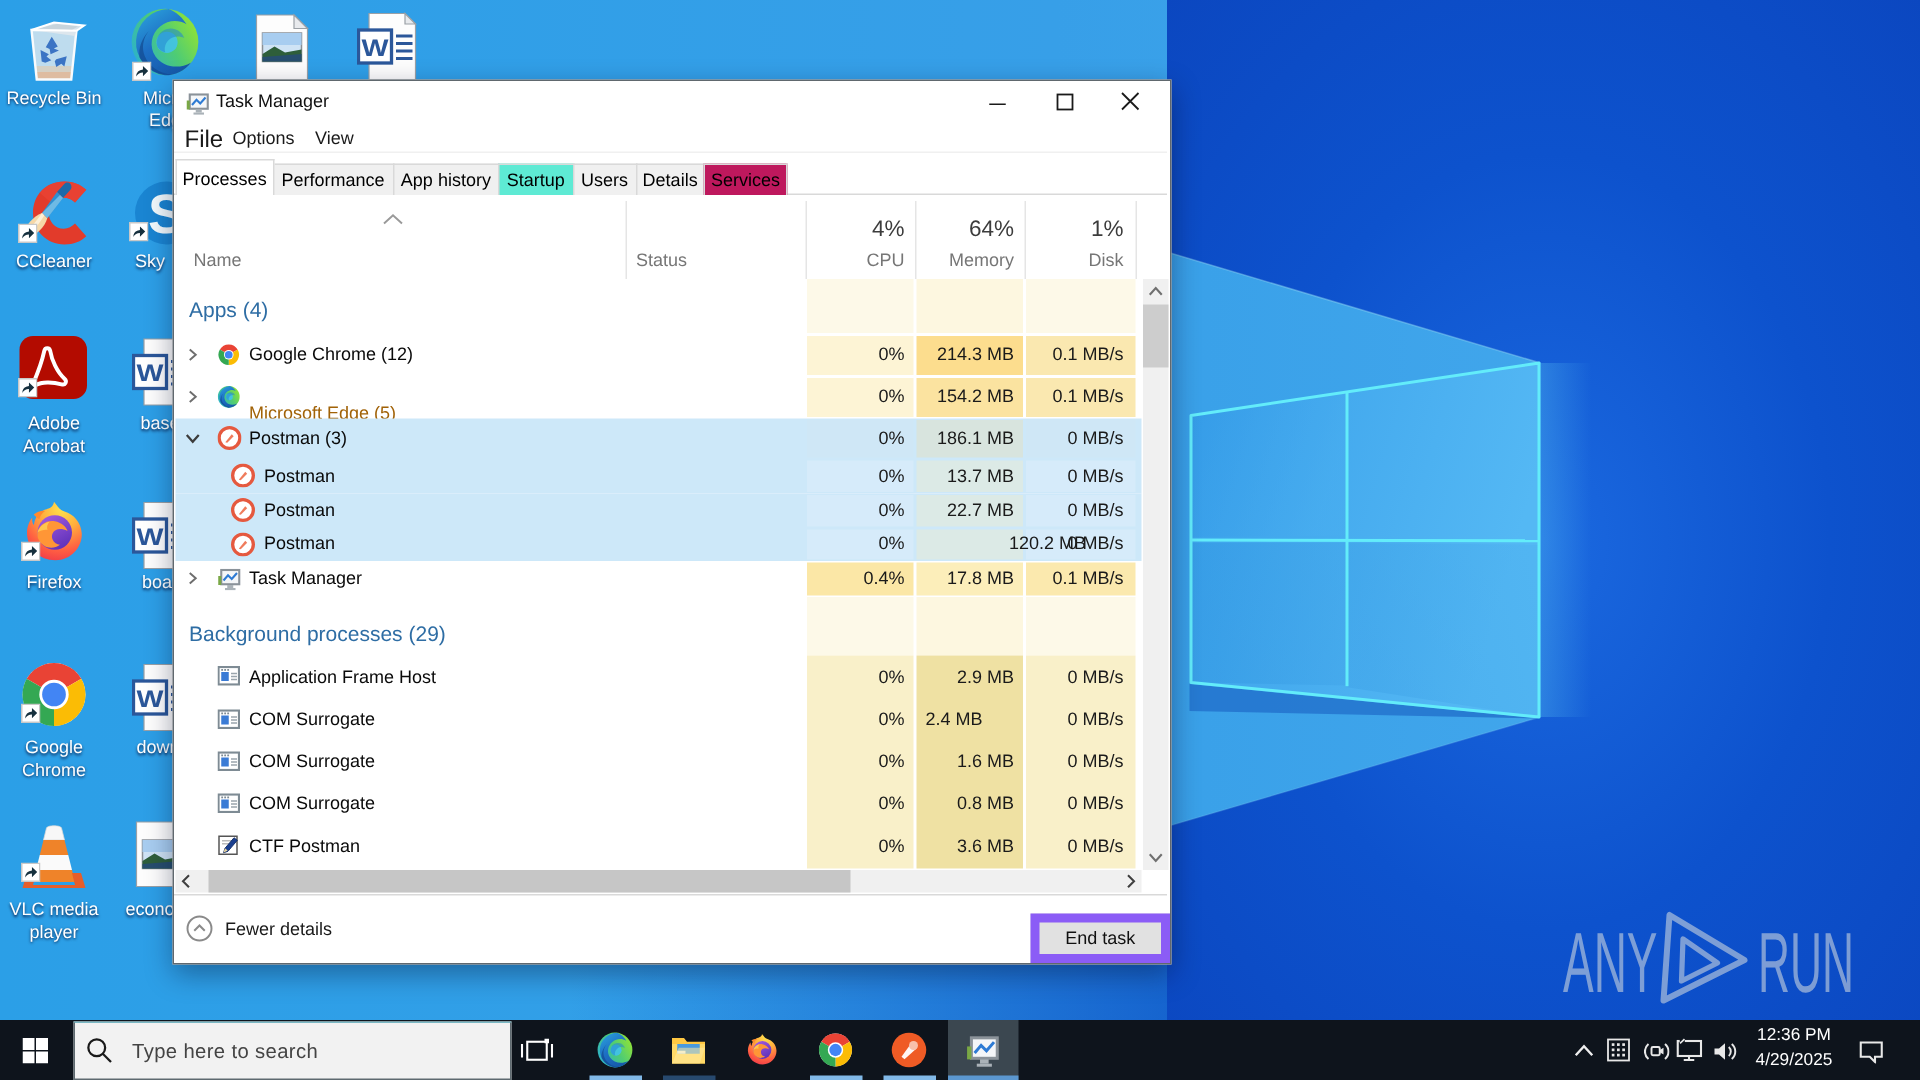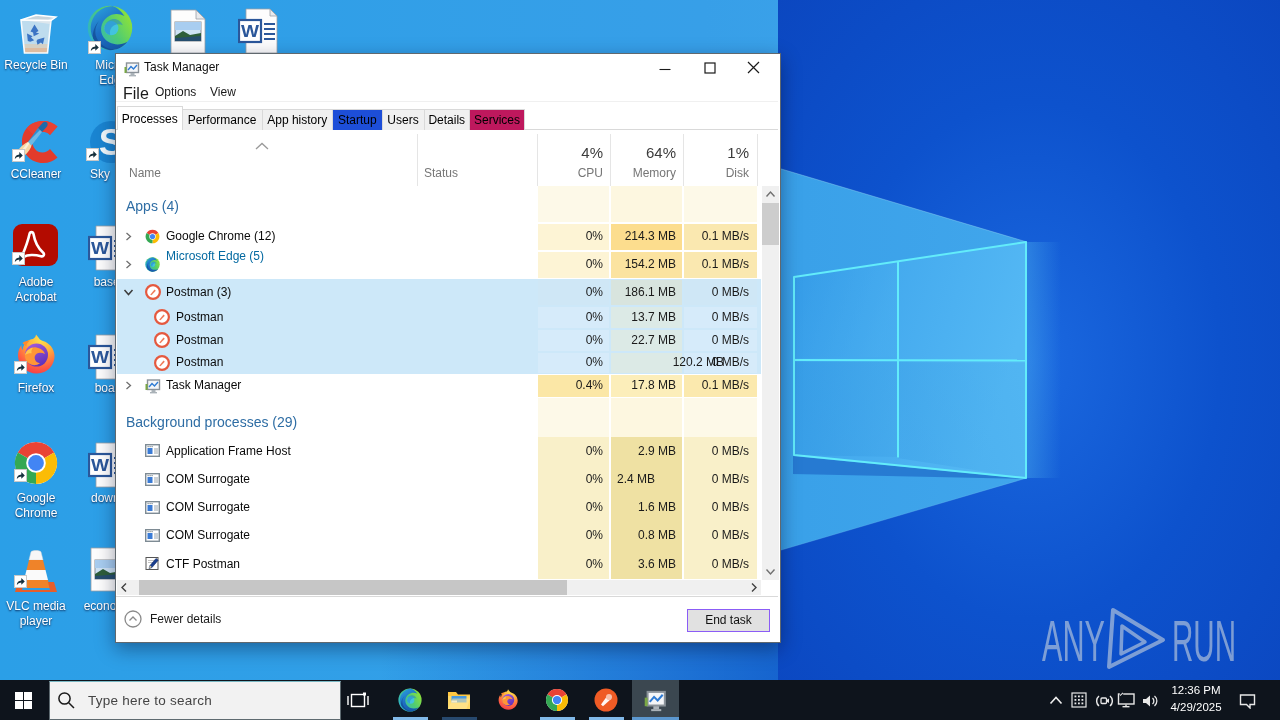--- a/index.html
+++ b/index.html
@@ -291,21 +291,21 @@
         <path d="M1,1 L12,12 M12,1 L1,12" stroke="#1a1a1a" stroke-width="1.2"></path>
       </svg>
 <div class="abs" style="left:7px;top:31px;font-size:16px;color:#1a1a1a;">File</div>
 <div class="abs" style="left:39px;top:31px;font-size:12px;color:#1a1a1a;">Options</div>
 <div class="abs" style="left:94px;top:31px;font-size:12px;color:#1a1a1a;">View</div>
 <div class="abs" style="left:0;top:46.5px;width:662px;height:1px;background:#f0f0f0;"></div>
 <div class="abs" style="left:0;top:74.5px;width:662px;height:1px;background:#d9d9d9;"></div>
       <div class="abs" style="left:1.0px;top:51.5px;width:63.5px;height:23.5px;background:#fff;border:1px solid #d9d9d9;border-bottom:none;z-index:3;text-align:center;line-height:24px;">Processes</div>
       <div class="abs" style="left:65.5px;top:55px;width:79.0px;height:19.5px;background:#f0f0f0;border:1px solid #d9d9d9;border-bottom:none;z-index:2;text-align:center;line-height:21px;">Performance</div>
       <div class="abs" style="left:145.5px;top:55px;width:69.5px;height:19.5px;background:#f0f0f0;border:1px solid #d9d9d9;border-bottom:none;z-index:2;text-align:center;line-height:21px;">App history</div>
-      <div class="abs" style="left:216.0px;top:55px;width:48.5px;height:19.5px;background:#1d4ed8;border:1px solid #d9d9d9;border-bottom:none;z-index:2;text-align:center;line-height:21px;">Startup</div>
+      <div class="abs" style="left:216.0px;top:55px;width:48.5px;height:19.5px;background:#5eead4;border:1px solid #d9d9d9;border-bottom:none;z-index:2;text-align:center;line-height:21px;">Startup</div>
       <div class="abs" style="left:265.5px;top:55px;width:41.0px;height:19.5px;background:#f0f0f0;border:1px solid #d9d9d9;border-bottom:none;z-index:2;text-align:center;line-height:21px;">Users</div>
       <div class="abs" style="left:307.5px;top:55px;width:44.5px;height:19.5px;background:#f0f0f0;border:1px solid #d9d9d9;border-bottom:none;z-index:2;text-align:center;line-height:21px;">Details</div>
       <div class="abs" style="left:353.0px;top:55px;width:54.0px;height:19.5px;background:#be185d;border:1px solid #d9d9d9;border-bottom:none;z-index:2;text-align:center;line-height:21px;">Services</div>
       <div class="abs" style="left:301px;top:80px;width:1px;height:52px;background:#e5e5e5;"></div>
       <div class="abs" style="left:421px;top:80px;width:1px;height:52px;background:#e5e5e5;"></div>
       <div class="abs" style="left:494px;top:80px;width:1px;height:52px;background:#e5e5e5;"></div>
       <div class="abs" style="left:567px;top:80px;width:1px;height:52px;background:#e5e5e5;"></div>
       <div class="abs" style="left:641px;top:80px;width:1px;height:52px;background:#e5e5e5;"></div>
       <div class="abs" style="left:139px;top:86px;width:16px;height:10px;">
 <svg width="14" height="9" viewBox="0 0 14 9">
@@ -359,21 +359,21 @@
               <stop offset="0.5" stop-color="#1d6ec4"></stop>
               <stop offset="1" stop-color="#1659a8"></stop>
  </linearGradient>
 </defs>
 <circle cx="12" cy="12" r="11.6" fill="url(#eggr)"></circle>
 <path d="M13.5,0.5 A11.6,11.6 0 0 0 12,23.6 C15.6,23.6 18.9,22 21,19.2 C16.6,21.7 11.2,20.6 8.7,17 C6.4,13.6 7.1,9.1 10.4,6.5 C13,4.4 16.6,4.1 19.5,5.8 C17.4,2.5 14.5,0.4 12,0.4 Z" fill="url(#egsr)"></path>
 <path d="M3.2,17.5 C5.5,21.4 9.8,23.8 14.5,23.4 C10,22.9 6.3,20.5 4.9,16.8 C3.8,13.9 4.4,10.7 6.3,8.3 C4,10.7 2.6,14.2 3.2,17.5 Z" fill="#124a90" opacity="0.7"></path>
 <circle cx="12.7" cy="12.1" r="3.7" fill="#41c2ea" opacity="0.9"></circle>
 <path d="M9.3,13.5 C8.6,10.9 10.1,8.2 12.7,7.5 C15.2,6.8 17.8,8.2 18.7,10.6 C17,9.8 15,9.9 13.6,11 C12.2,12.1 11.6,13.9 12.1,15.6 C10.8,15.3 9.7,14.5 9.3,13.5 Z" fill="#2585d0" opacity="0.55"></path>
         </svg></div>
-      <div class="abs" style="left:50px;top:195px;color:#0369a1;text-align:right;">Microsoft Edge (5)</div>
+      <div class="abs" style="left:50px;top:214px;color:#a16207;text-align:right;">Microsoft Edge (5)</div>
       <div class="abs" style="left:407px;top:203.0px;width:80px;text-align:right;color:#1a1a1a;">0%</div>
       <div class="abs" style="left:480px;top:203.0px;width:80px;text-align:right;color:#1a1a1a;">154.2 MB</div>
       <div class="abs" style="left:553px;top:203.0px;width:80px;text-align:right;color:#1a1a1a;">0.1 MB/s</div>
       <div class="abs" style="left:1px;top:224.5px;width:644px;height:27.0px;background:#cde8f9;"></div>
       <div class="abs" style="left:422px;top:225.5px;width:71px;height:25.0px;background:#cfe7f6;"></div>
       <div class="abs" style="left:495px;top:225.5px;width:71px;height:25.0px;background:#d8e4de;"></div>
       <div class="abs" style="left:568px;top:225.5px;width:73px;height:25.0px;background:#cfe7f6;"></div>
       <svg class="abs" width="11" height="9" viewBox="0 0 11 9" style="left:7px;top:234.0px">
         <polyline points="1.5,2 5.5,6.5 9.5,2" fill="none" stroke="#3c3c3c" stroke-width="1.5"></polyline>
       </svg>
@@ -559,21 +559,21 @@
  <svg width="15" height="15" viewBox="0 0 15 15" style="position:absolute;right:0;top:0">
           <polyline points="6,3.5 10,7.5 6,11.5" fill="none" stroke="#404040" stroke-width="1.4"></polyline>
         </svg>
 </div>
 <div class="abs" style="left:0;top:541.5px;width:662px;height:1px;background:#d9d9d9;"></div>
 <svg class="abs" width="18" height="18" viewBox="0 0 18 18" style="left:8px;top:556px">
  <circle cx="9" cy="9" r="8" fill="none" stroke="#8a8a8a" stroke-width="1.3"></circle>
  <polyline points="5.5,10.5 9,7 12.5,10.5" fill="none" stroke="#8a8a8a" stroke-width="1.3"></polyline>
       </svg>
 <div class="abs" style="left:34px;top:558px;color:#1a1a1a;">Fewer details</div>
-<div class="abs" style="left:571px;top:555px;width:81px;height:21px;background:#e1e1e1;border:1px solid #8b5cf6;
+<div class="abs" style="left:571px;top:555px;width:81px;height:21px;background:#e1e1e1;border:6px solid #8b5cf6;
  text-align:center;line-height:20px;color:#111;">End task</div>
 </div>
 <div class="abs" style="left:0;top:680px;width:1280px;height:40px;background:#0e141c;"></div>
 <svg class="abs" width="17" height="17" viewBox="0 0 17 17" style="left:15px;top:692px">
  <g fill="#fff">
         <rect x="0" y="0" width="8" height="8"></rect>
         <rect x="9" y="0" width="8" height="8"></rect>
  <rect x="0" y="9" width="8" height="8"></rect>
         <rect x="9" y="9" width="8" height="8"></rect>
       </g>

